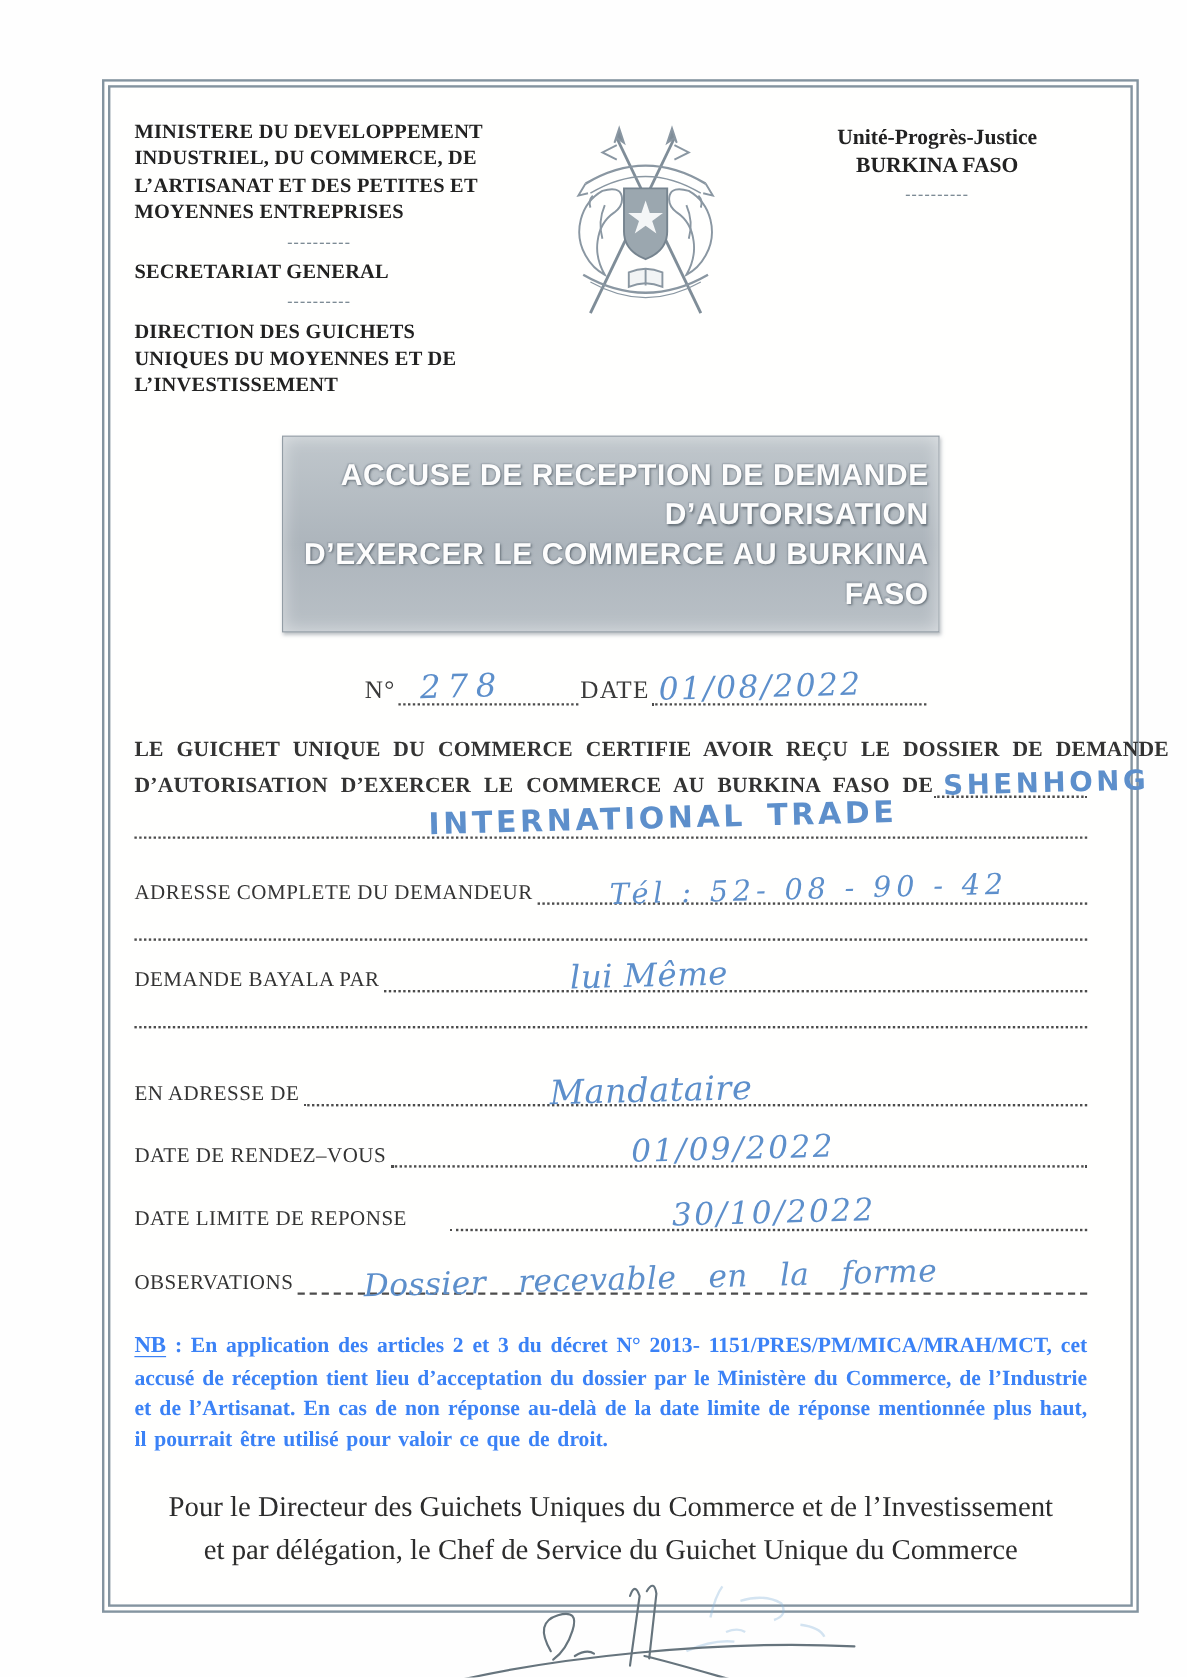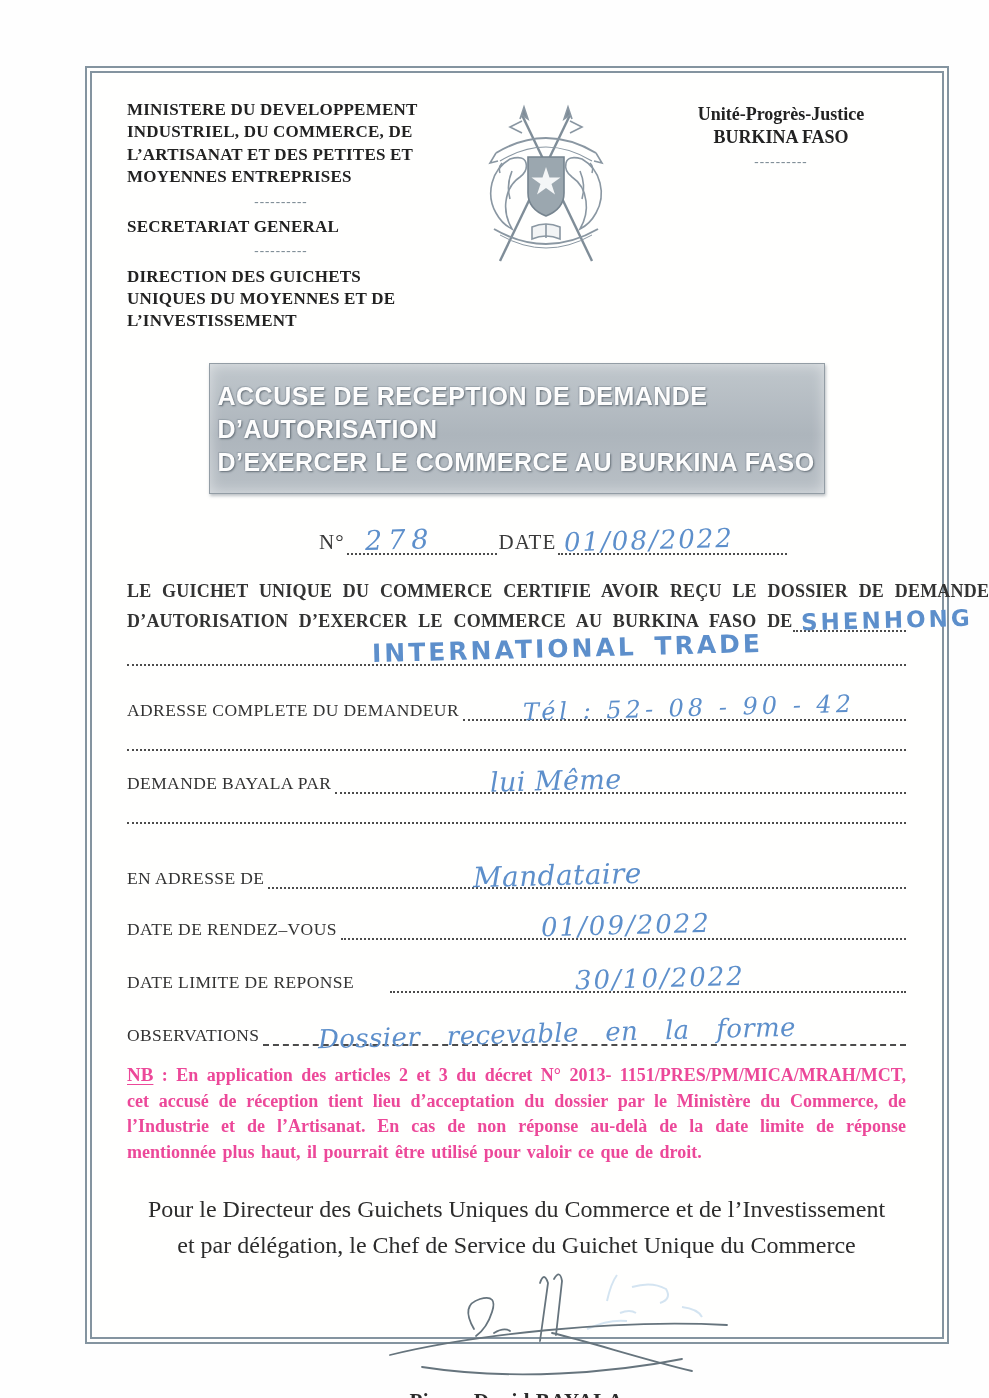--- a/index.html
+++ b/index.html
@@ -1,30 +1,30 @@
 <!DOCTYPE html>
 <html><head>
 <meta charset="utf-8">
 <style>
   html,body{margin:0;padding:0;background:#ffffff;}
   body{width:989px;height:1398px;position:relative;font-family:"Liberation Serif",serif;color:#2b2b2b;}
   .page{position:absolute;inset:0;background:#fefefe;}
   .frame{position:absolute;left:85px;top:66px;width:864px;height:1278px;border:7px double #8494a0;box-sizing:border-box;background:#fffffe;}
-  .inner{position:absolute;inset:0;padding:26px 36px 10px 35px;box-sizing:border-box;}
+  .inner{position:absolute;inset:0;padding:26px 36px 10px 20px;box-sizing:border-box;}
 
   
   .hdr{display:flex;justify-content:space-between;align-items:flex-start;}
   .hdr-left{width:308px;font-weight:bold;font-size:17px;line-height:1.32;letter-spacing:.2px;color:#222;}
   .hdr-left .sep, .hdr-right .sep{font-weight:bold;color:#7d8b95;text-align:center;font-size:13px;letter-spacing:1px;margin:4px 0 6px 0;}
   .hdr-left .block{margin-bottom:2px;}
   .emblem{width:160px;margin-top:2px;}
   .hdr-right{width:250px;text-align:center;font-weight:bold;font-size:18px;line-height:1.3;color:#222;padding-top:4px;}
 
   
-  .banner{margin:28px auto 0 auto;width:616px;background:linear-gradient(180deg,#c0c7cc,#adb5bc 55%,#b9c0c6);border:1px solid #939da5;box-shadow:inset 0 0 14px rgba(255,255,255,.5), 1px 2px 3px rgba(120,130,140,.5);text-align:left;padding:16px 8px 14px 8px;box-sizing:border-box;}
+  .banner{margin:28px auto 0 auto;width:548px;background:linear-gradient(180deg,#c0c7cc,#adb5bc 55%,#b9c0c6);border:1px solid #939da5;box-shadow:inset 0 0 14px rgba(255,255,255,.5), 1px 2px 3px rgba(120,130,140,.5);text-align:right;padding:16px 8px 14px 8px;box-sizing:border-box;}
   .banner div{font-family:"Liberation Sans",sans-serif;font-weight:bold;font-size:25px;line-height:1.32;color:#fdfdfd;letter-spacing:.5px;text-shadow:1px 1px 2px rgba(85,95,105,.85),-1px -1px 1px rgba(140,150,160,.6);}
 
   
   .refline{display:flex;align-items:flex-end;margin:36px 0 0 190px;width:470px;font-size:21px;letter-spacing:1px;color:#3a3a3a;}
   .lead{flex:1;border-bottom:2px dotted #4c4c4c;position:relative;height:1.05em;}
   .lead.dash{border-bottom-style:dashed;}
   .refline .lbl{padding:0 2px;}
   .hand{position:absolute;color:#5d8fcb;font-family:"DejaVu Serif",serif;font-style:italic;white-space:nowrap;transform:rotate(-1.5deg);}
   .hand.caps{font-family:"DejaVu Sans",sans-serif;font-style:normal;letter-spacing:3px;}
   .num-hand{left:18px;bottom:-2px;font-size:27px;letter-spacing:6px;}
@@ -50,21 +50,21 @@
   .f-limite{margin-top:32px;gap:32px;}
   .f-obs{margin-top:32px;}
   .v-adresse{left:60px;bottom:-3px;font-size:24px;letter-spacing:4px;}
   .v-depose{left:155px;bottom:-4px;font-size:27px;}
   .v-qualite{left:205px;bottom:-5px;font-size:28px;}
   .v-rdv{left:200px;bottom:-2px;font-size:26px;letter-spacing:2px;}
   .v-limite{left:185px;bottom:-2px;font-size:26px;letter-spacing:2px;}
   .v-obs{left:55px;bottom:-4px;font-size:26px;word-spacing:18px;}
 
   
-  .nb{margin-top:16px;font-weight:bold;font-size:18px;line-height:1.42;text-align:justify;color:#ec4899;word-spacing:2px;}
+  .nb{margin-top:30px;font-weight:bold;font-size:18px;line-height:1.42;text-align:justify;color:#3b82f6;word-spacing:2px;}
   .nb .nblabel{text-decoration:underline;text-underline-offset:3px;font-size:19px;}
 
   
   .closing{margin-top:26px;text-align:center;font-size:24px;line-height:1.5;color:#2c2c2c;}
   .sigzone{position:relative;height:128px;margin-top:4px;}
   .sigzone svg{position:absolute;left:255px;top:0;}
   .signer{text-align:center;font-weight:bold;font-size:21px;letter-spacing:.5px;color:#2b2b2b;text-decoration:underline;text-underline-offset:4px;margin-top:-6px;}
 </style>
 </head>
 <body>

